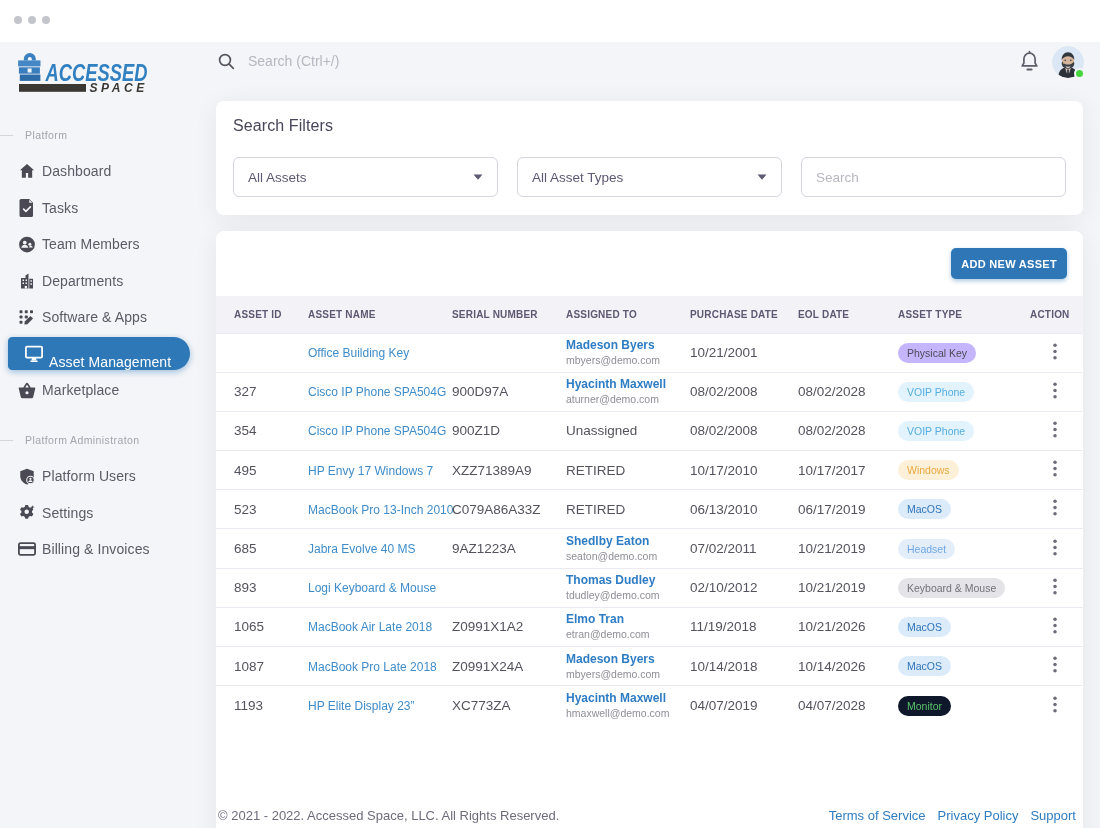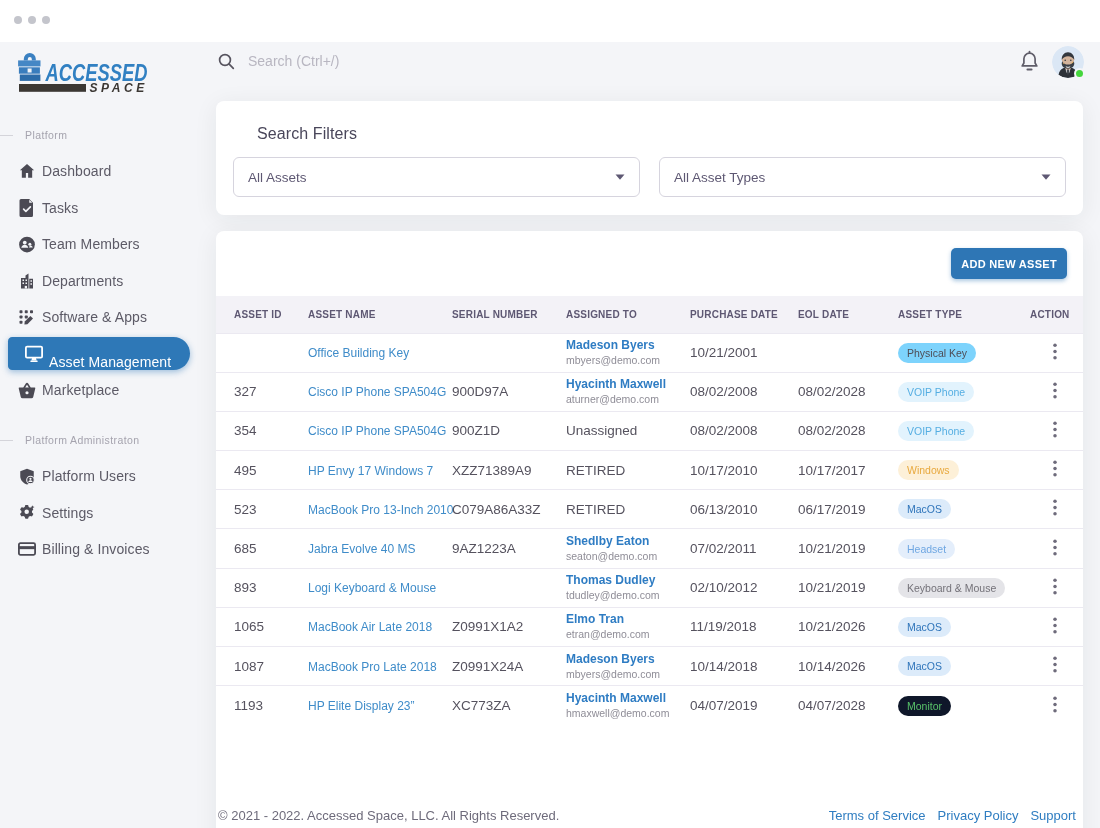--- a/index.html
+++ b/index.html
@@ -34,21 +34,21 @@
   .topbar { position:absolute; left:200px; top:42px; width:900px; height:59px; }
   .search-box { position:absolute; left:18px; top:3px; height:32px; display:flex; align-items:center; }
   .search-placeholder { margin-left:13px; font-size:14px; color:#b8b6c1; }
   .bell { position:absolute; left:819px; top:7.5px; width:22px; height:24px; }
   .avatar-wrap { position:absolute; left:852px; top:3.5px; width:32px; height:32px; }
   .avatar-wrap svg { display:block; border-radius:50%; }
   .avatar-dot { position:absolute; right:-1px; bottom:-1px; width:11px; height:11px; border-radius:50%; background:#45d63d; border:2px solid #f4f5f8; }
   
   .card { position:absolute; left:216px; width:867px; background:#ffffff; border-radius:8px; box-shadow:0 4px 24px rgba(34,41,47,.07); }
   .filters-card { top:101px; height:114px; }
-  .filters-title { position:absolute; left:17px; top:24px; font-size:16px; font-weight:500; color:#49465a; letter-spacing:.1px;margin-left:24px; }
+  .filters-title { position:absolute; left:17px; top:16px; font-size:16px; font-weight:500; color:#49465a; letter-spacing:.1px; }
   .filters-row { position:absolute; left:17px; top:56px; width:833px; display:flex; gap:19px; }
   .filter-control { flex:1 1 0; height:40px; border:1px solid #d6d4de; border-radius:6px; display:flex; align-items:center; padding:0 14px; background:#fff; }
   .filter-control .control-label { font-size:13.5px; color:#5e5873; flex:1; }
   .filter-control .control-placeholder { font-size:13.5px; color:#b8b6c1; flex:1; }
   .caret-down { width:10px; height:6px; }
   
   .table-card { top:231px; height:670px; }
   .add-btn { position:absolute; right:16px; top:17px; height:31px; padding:0 10px; background:#2e76b5; border:none; border-radius:5px; color:#fff; font-family:inherit; font-size:11px; font-weight:bold; letter-spacing:.3px; cursor:pointer; box-shadow:0 2px 4px rgba(46,118,181,.4); }
   table.assets { position:absolute; left:0; top:65px; width:867px; border-collapse:collapse; table-layout:fixed; }
   table.assets col.c1 { width:92px; }
@@ -278,20 +278,23 @@
       <span class="control-label">All Assets</span>
       <svg class="caret-down" viewBox="0 0 10 6">
           <path d="M0.5 0.5 h9 L5 5.8 z" fill="#5e5873"></path>
         </svg>
     </div>
     <div class="filter-control">
       <span class="control-label">All Asset Types</span>
       <svg class="caret-down" viewBox="0 0 10 6">
           <path d="M0.5 0.5 h9 L5 5.8 z" fill="#5e5873"></path>
         </svg>
+    </div>
+    <div class="filter-control">
+      <span class="control-placeholder">Search</span>
     </div>
   </div>
 </div>
 
 <div class="card table-card">
   <button class="add-btn">ADD NEW ASSET</button>
   <table class="assets">
     <colgroup>
       <col class="c1">
         <col class="c2">
@@ -318,21 +321,21 @@
         <tr>
     <td class="cell-id"></td>
     <td class="cell-name"><a class="asset-link">Office Building Key</a></td>
     <td class="cell-serial"></td>
     <td class="cell-assigned">
             <a class="person-link">Madeson Byers</a>
             <span class="person-email">mbyers@demo.com</span>
           </td>
     <td class="cell-purchase">10/21/2001</td>
     <td class="cell-eol"></td>
-    <td class="cell-type"><span class="badge" style="background: #7dd3fc; color: rgb(78, 76, 85);">Physical Key</span></td>
+    <td class="cell-type"><span class="badge" style="background: #c4b5fd; color: rgb(78, 76, 85);">Physical Key</span></td>
     <td class="cell-action">
       <span class="dots-btn">
         <svg width="4" height="17" viewBox="0 0 4 17">
                 <circle cx="2" cy="2.2" r="1.75" fill="#6e6b7b"></circle>
                 <circle cx="2" cy="8.5" r="1.75" fill="#6e6b7b"></circle>
                 <circle cx="2" cy="14.8" r="1.75" fill="#6e6b7b"></circle>
               </svg>
       </span>
     </td>
   </tr>

